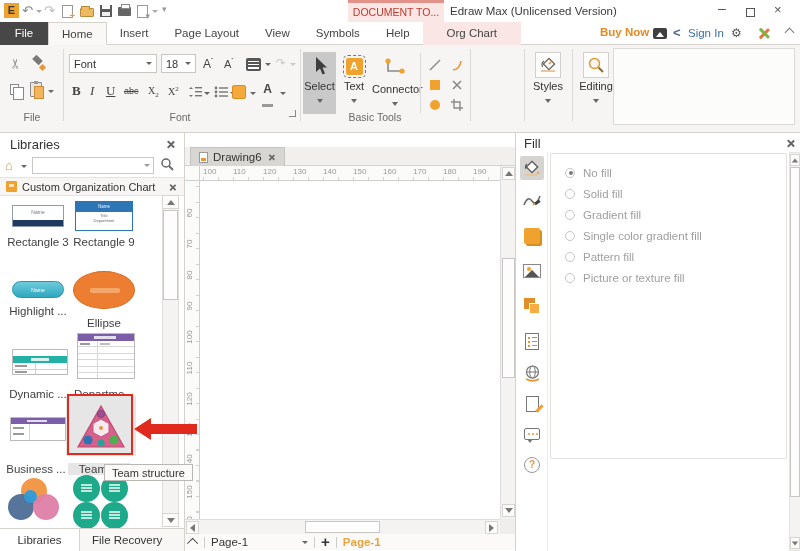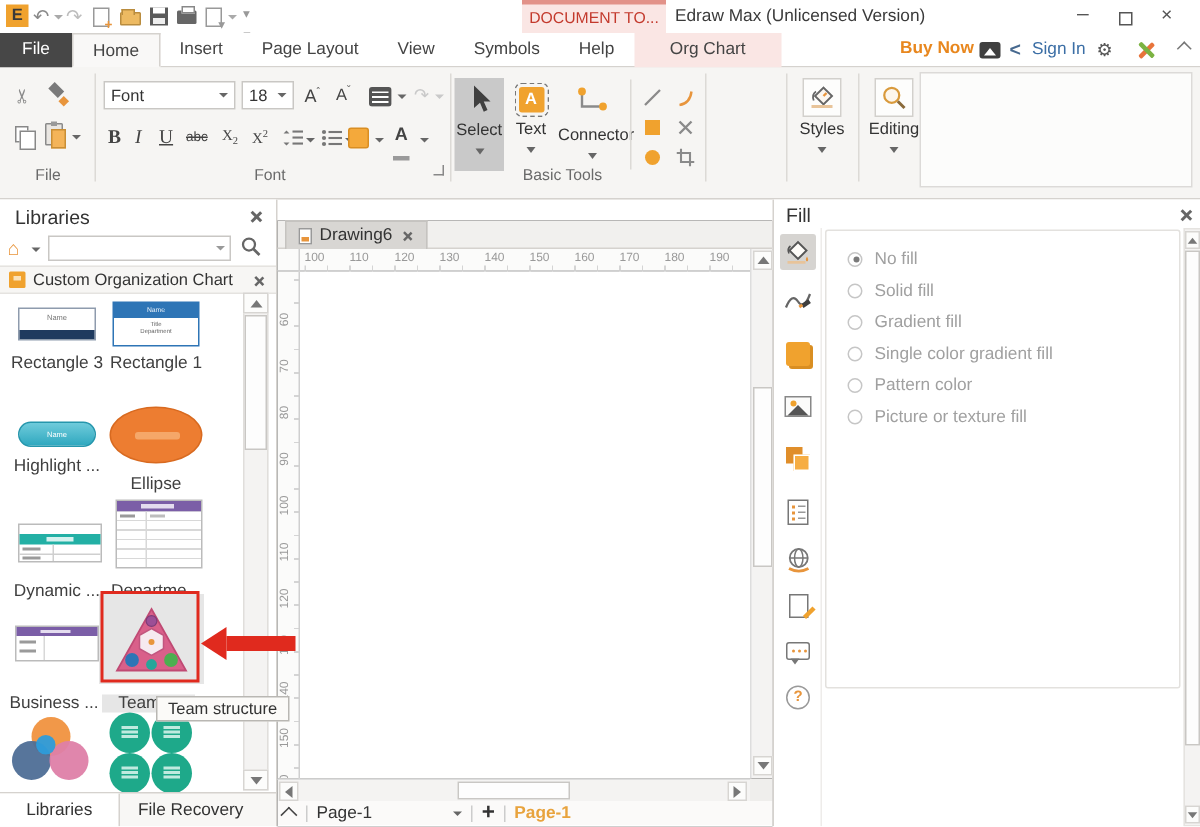--- a/index.html
+++ b/index.html
@@ -451,21 +451,21 @@
 
     <div id="th-rect3" class="thumb">
         <span class="nm">Name</span>
       </div>
     <div id="th-rect4" class="thumb">
         <span class="hd">Name</span>
         <span class="bd">Title
 Department</span>
       </div>
     <div class="lib-label" style="left:4px;top:103px;width:68px;">Rectangle 3</div>
-    <div class="lib-label" style="left:70px;top:103px;width:68px;">Rectangle 1</div>
+    <div class="lib-label" style="left:70px;top:103px;width:68px;">Rectangle 9</div>
 
     <div id="th-hl" class="thumb"><span>Name</span></div>
     <div id="th-ell" class="thumb"></div>
     <div class="lib-label" style="left:4px;top:172px;width:68px;">Highlight ...</div>
     <div class="lib-label" style="left:70px;top:184px;width:68px;">Ellipse</div>
 
     <div id="th-dyn" class="thumb">
       <span class="hd"></span>
       <span class="r" style="top:19px;"></span>
         <span class="c"></span>
@@ -785,21 +785,21 @@
           <div class="fill-opt">
             <span class="radio"></span>
             <span class="opt-label">Gradient fill</span>
           </div>
           <div class="fill-opt">
             <span class="radio"></span>
             <span class="opt-label">Single color gradient fill</span>
           </div>
           <div class="fill-opt">
             <span class="radio"></span>
-            <span class="opt-label">Pattern color</span>
+            <span class="opt-label">Pattern fill</span>
           </div>
           <div class="fill-opt">
             <span class="radio"></span>
             <span class="opt-label">Picture or texture fill</span>
           </div>
         </div>
     </div>
 
     <div id="fp-sb">
       <div class="sb-btn" style="left:0px;top:1px;width:10px;height:12px;">

